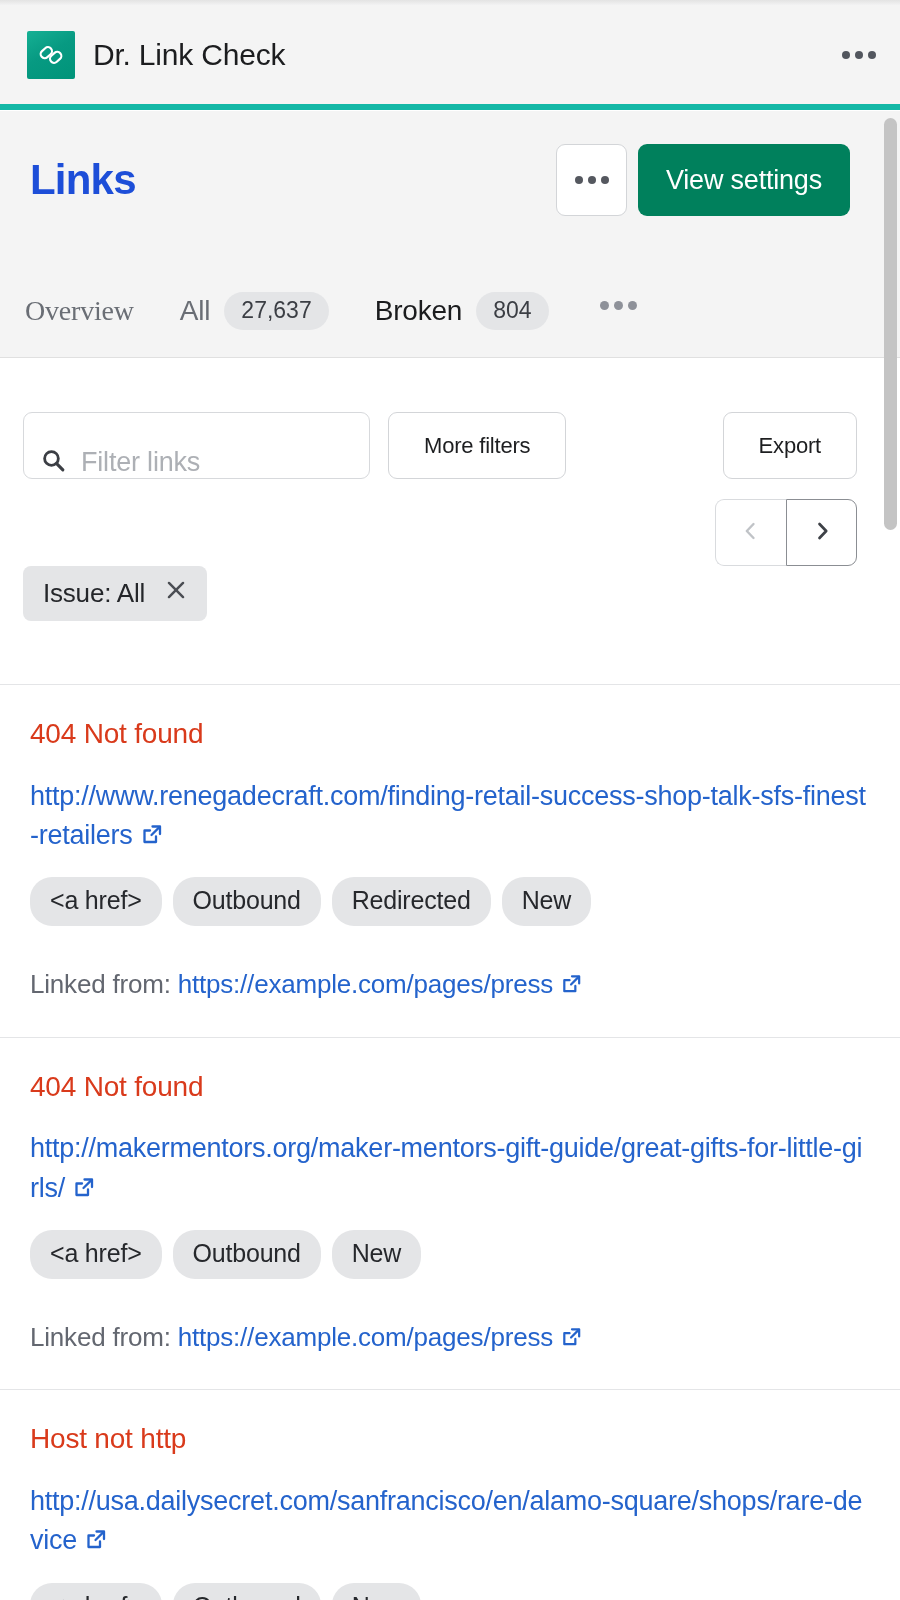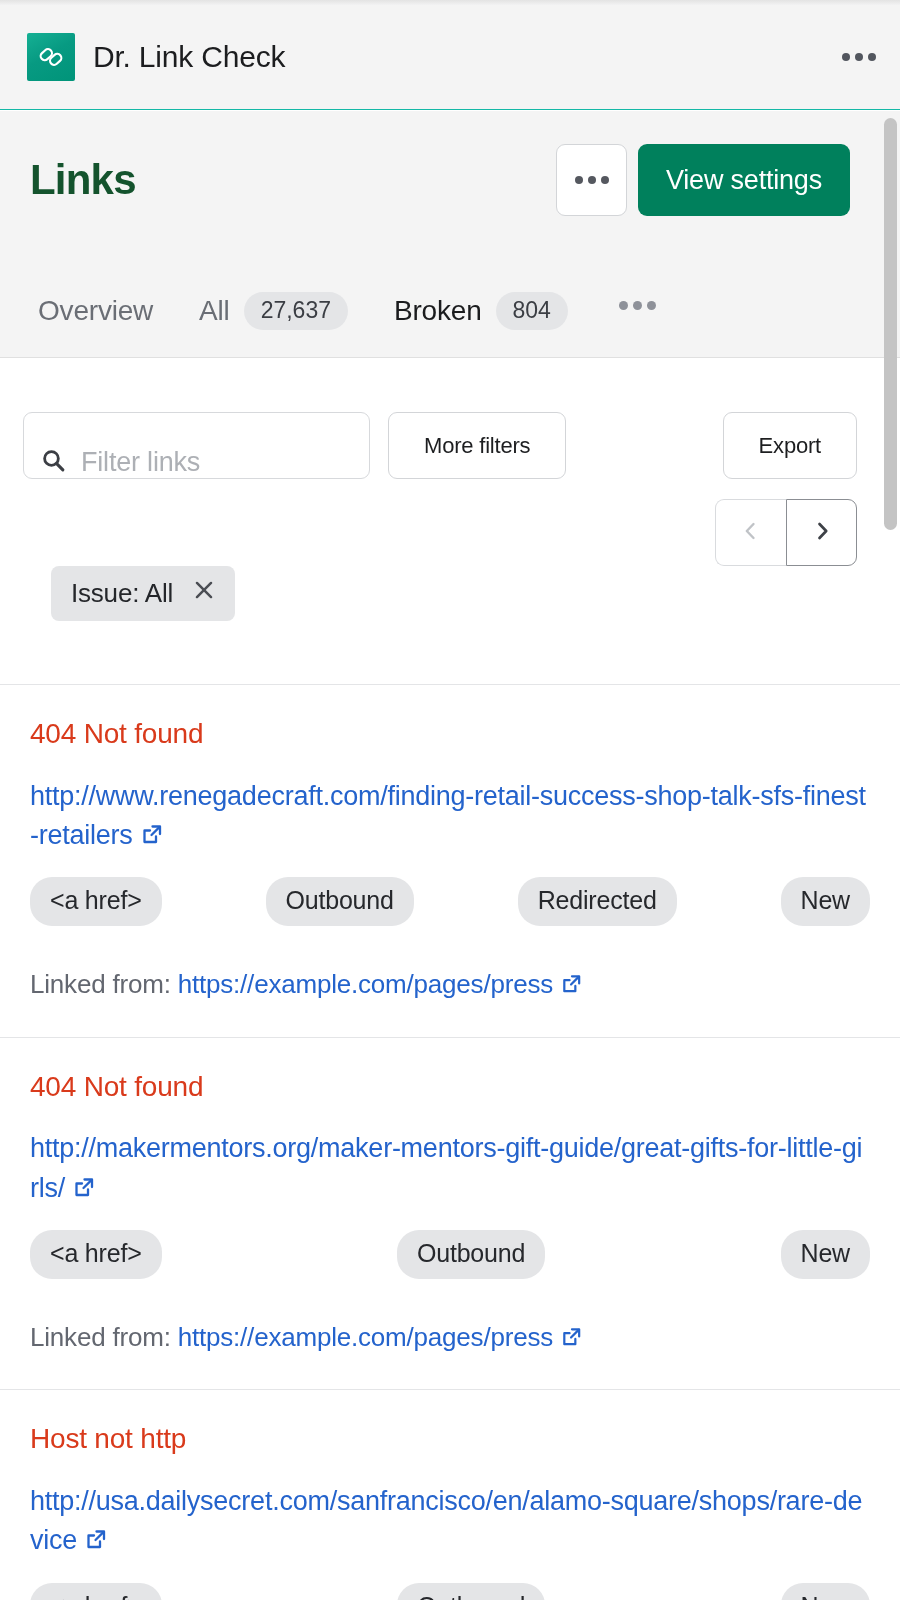--- a/index.html
+++ b/index.html
@@ -34,21 +34,21 @@
     background: linear-gradient(to bottom, #e3e3e3 0%, #ececec 60%, #f2f2f3 100%);
   }
 
   
   .appbar {
     position: absolute;
     top: 5px; left: 0;
     width: 900px;
     height: 105px;
     background: #f4f4f4;
-    border-bottom: 1px solid #14b8a6;
+    border-bottom: 6px solid #14b8a6;
     display: flex;
     align-items: center;
     padding: 0 24px 0 27px;
   }
 
   .brand {
     display: flex;
     align-items: center;
     gap: 18px;
   }
@@ -103,21 +103,21 @@
     position: absolute;
     top: 30px; left: 30px; right: 50px;
     height: 78px;
     display: flex;
     align-items: center;
   }
 
   .page-title {
     font-size: 42px;
     font-weight: 700;
-    color: #14532d;
+    color: #1d4ed8;
     letter-spacing: -0.8px;
     line-height: 1;
   }
 
   .title-actions {
     margin-left: auto;
     display: flex;
     align-items: center;
     gap: 11px;
   }
@@ -162,21 +162,21 @@
   .tab {
     position: relative;
     height: 87px;
     display: flex;
     align-items: flex-start;
     padding: 22px 23px 0 23px;
     gap: 14px;
     cursor: pointer;
     white-space: nowrap;
   }
-  .tab:first-child { padding-left: 38px; }
+  .tab:first-child { padding-left: 25px; font-family: Liberation Serif, serif; }
 
   .tab-label {
     font-size: 28px;
     color: #6a6e75;
     letter-spacing: -0.2px;
     line-height: 1.25;
   }
   .tab.active .tab-label { color: #1b1c1e; }
 
   .tab-count {
@@ -307,21 +307,20 @@
     background: #e4e5e7;
     border-radius: 8px;
     display: flex;
     align-items: center;
     padding: 0 18px 0 20px;
     gap: 18px;
     font-size: 26px;
     color: #24262a;
     letter-spacing: -0.2px;
     cursor: pointer;
-    margin-left: 28px;
   }
 
   
   .results {
     position: absolute;
     top: 684px; left: 0;
     width: 900px;
   }
 
   .result {
@@ -353,21 +352,20 @@
     vertical-align: -2px;
     margin-left: 7px;
     cursor: pointer;
   }
 
   .tag-row {
     display: flex;
     flex-wrap: wrap;
     gap: 11px;
     margin-top: 22px;
-    justify-content: space-between;
   }
   .tag {
     background: #e4e5e7;
     border-radius: 22px;
     padding: 9px 20px 11px;
     font-size: 25px;
     color: #26282c;
     letter-spacing: -0.2px;
     line-height: 1.15;
   }

